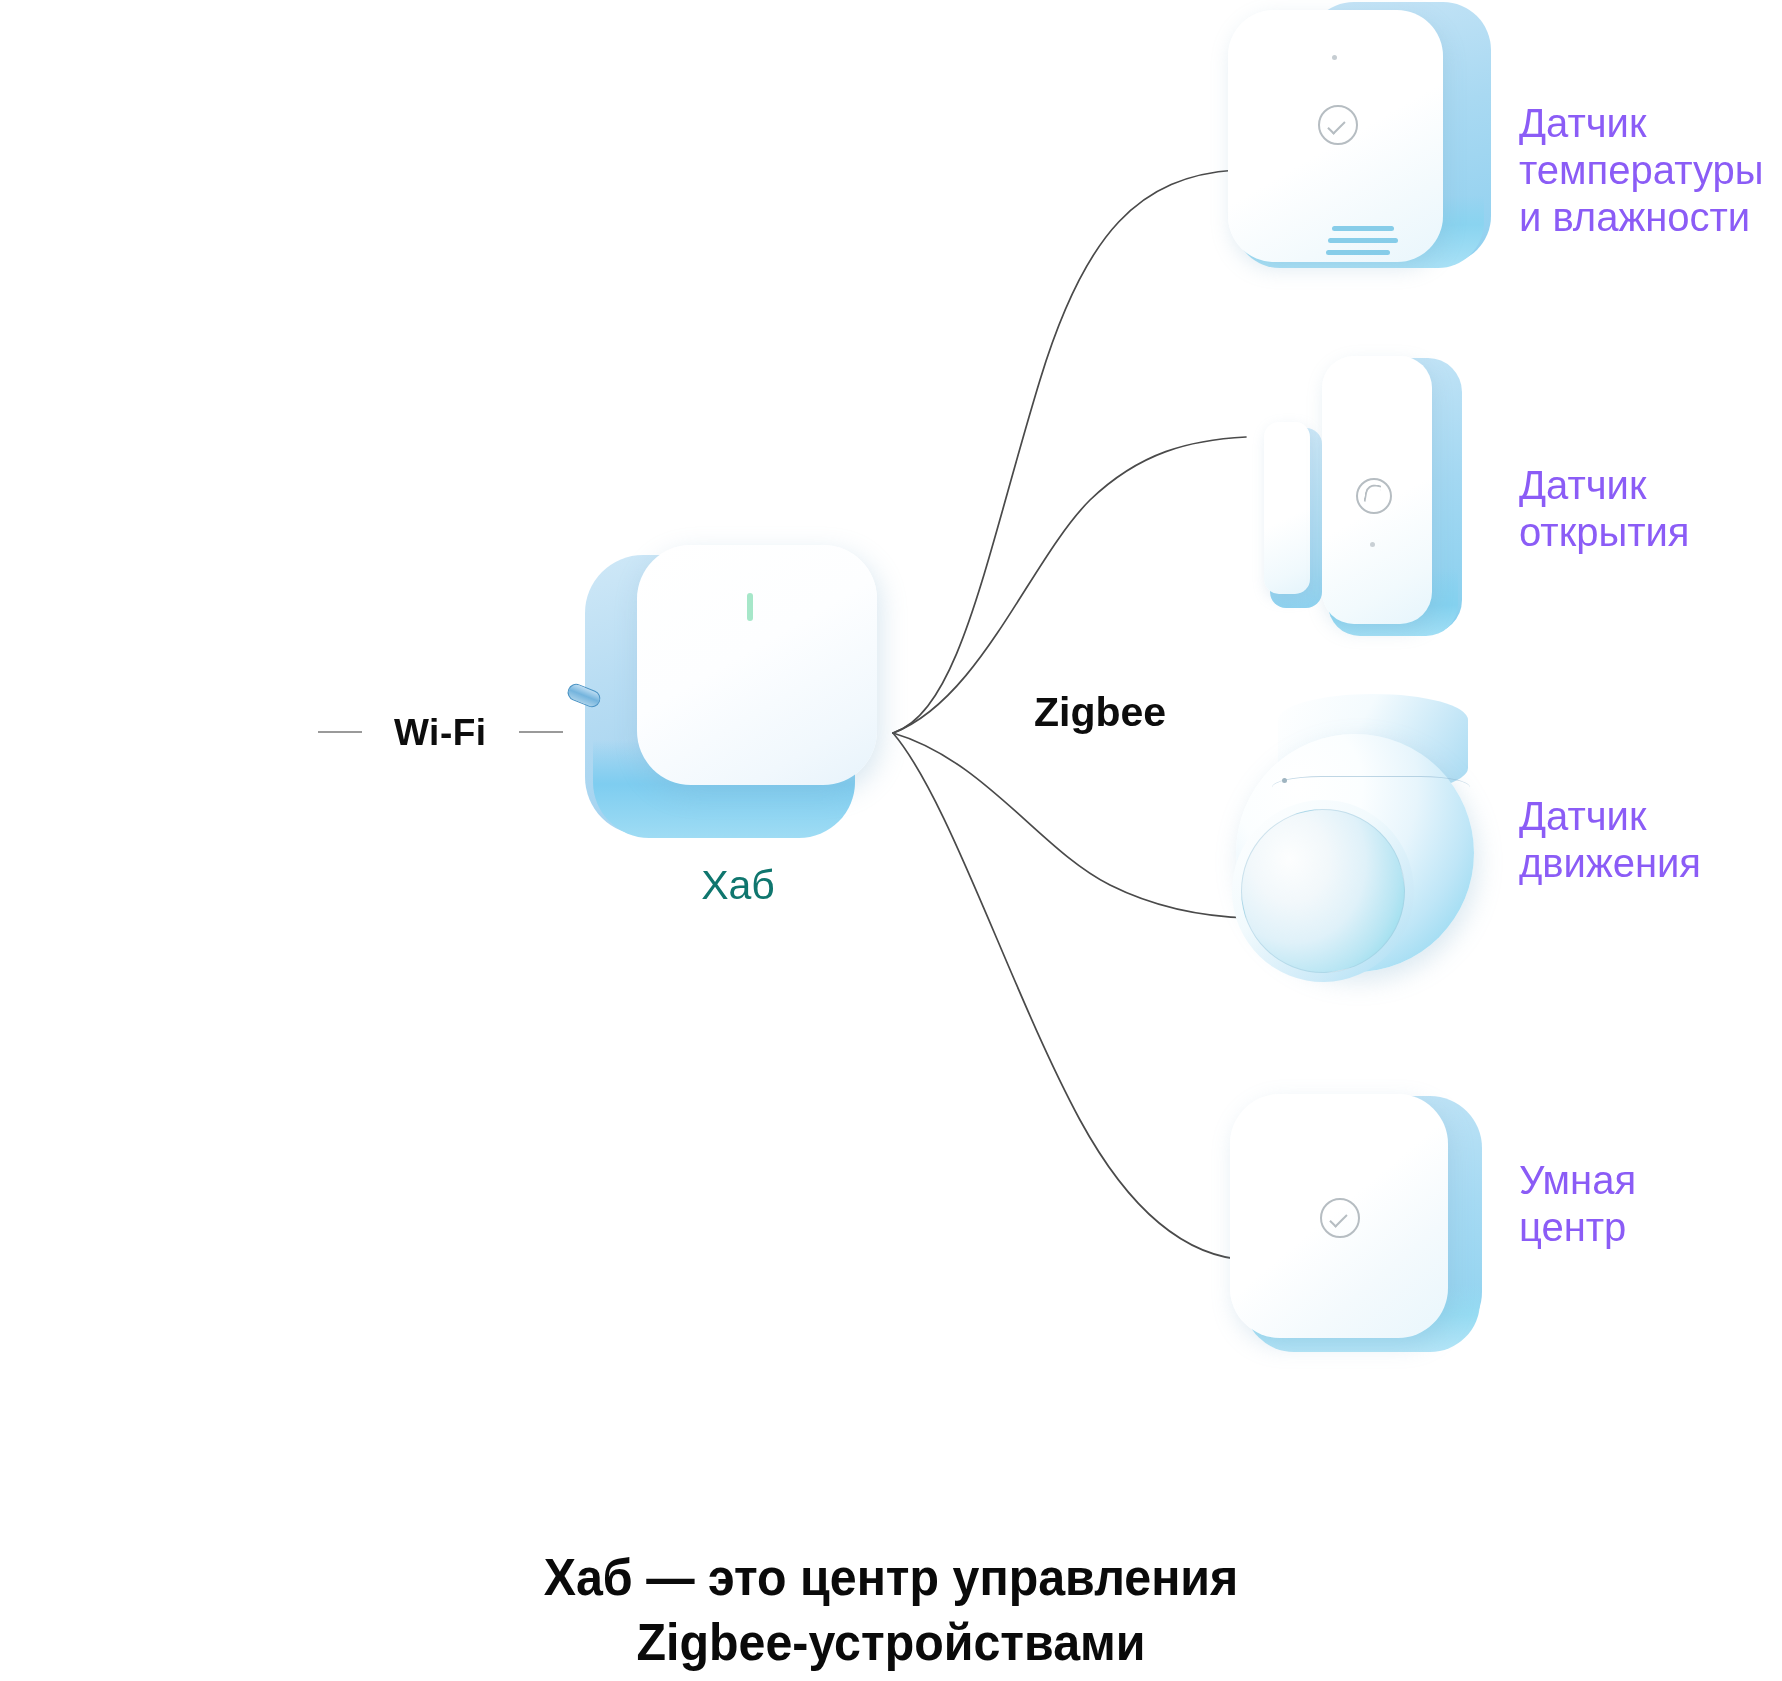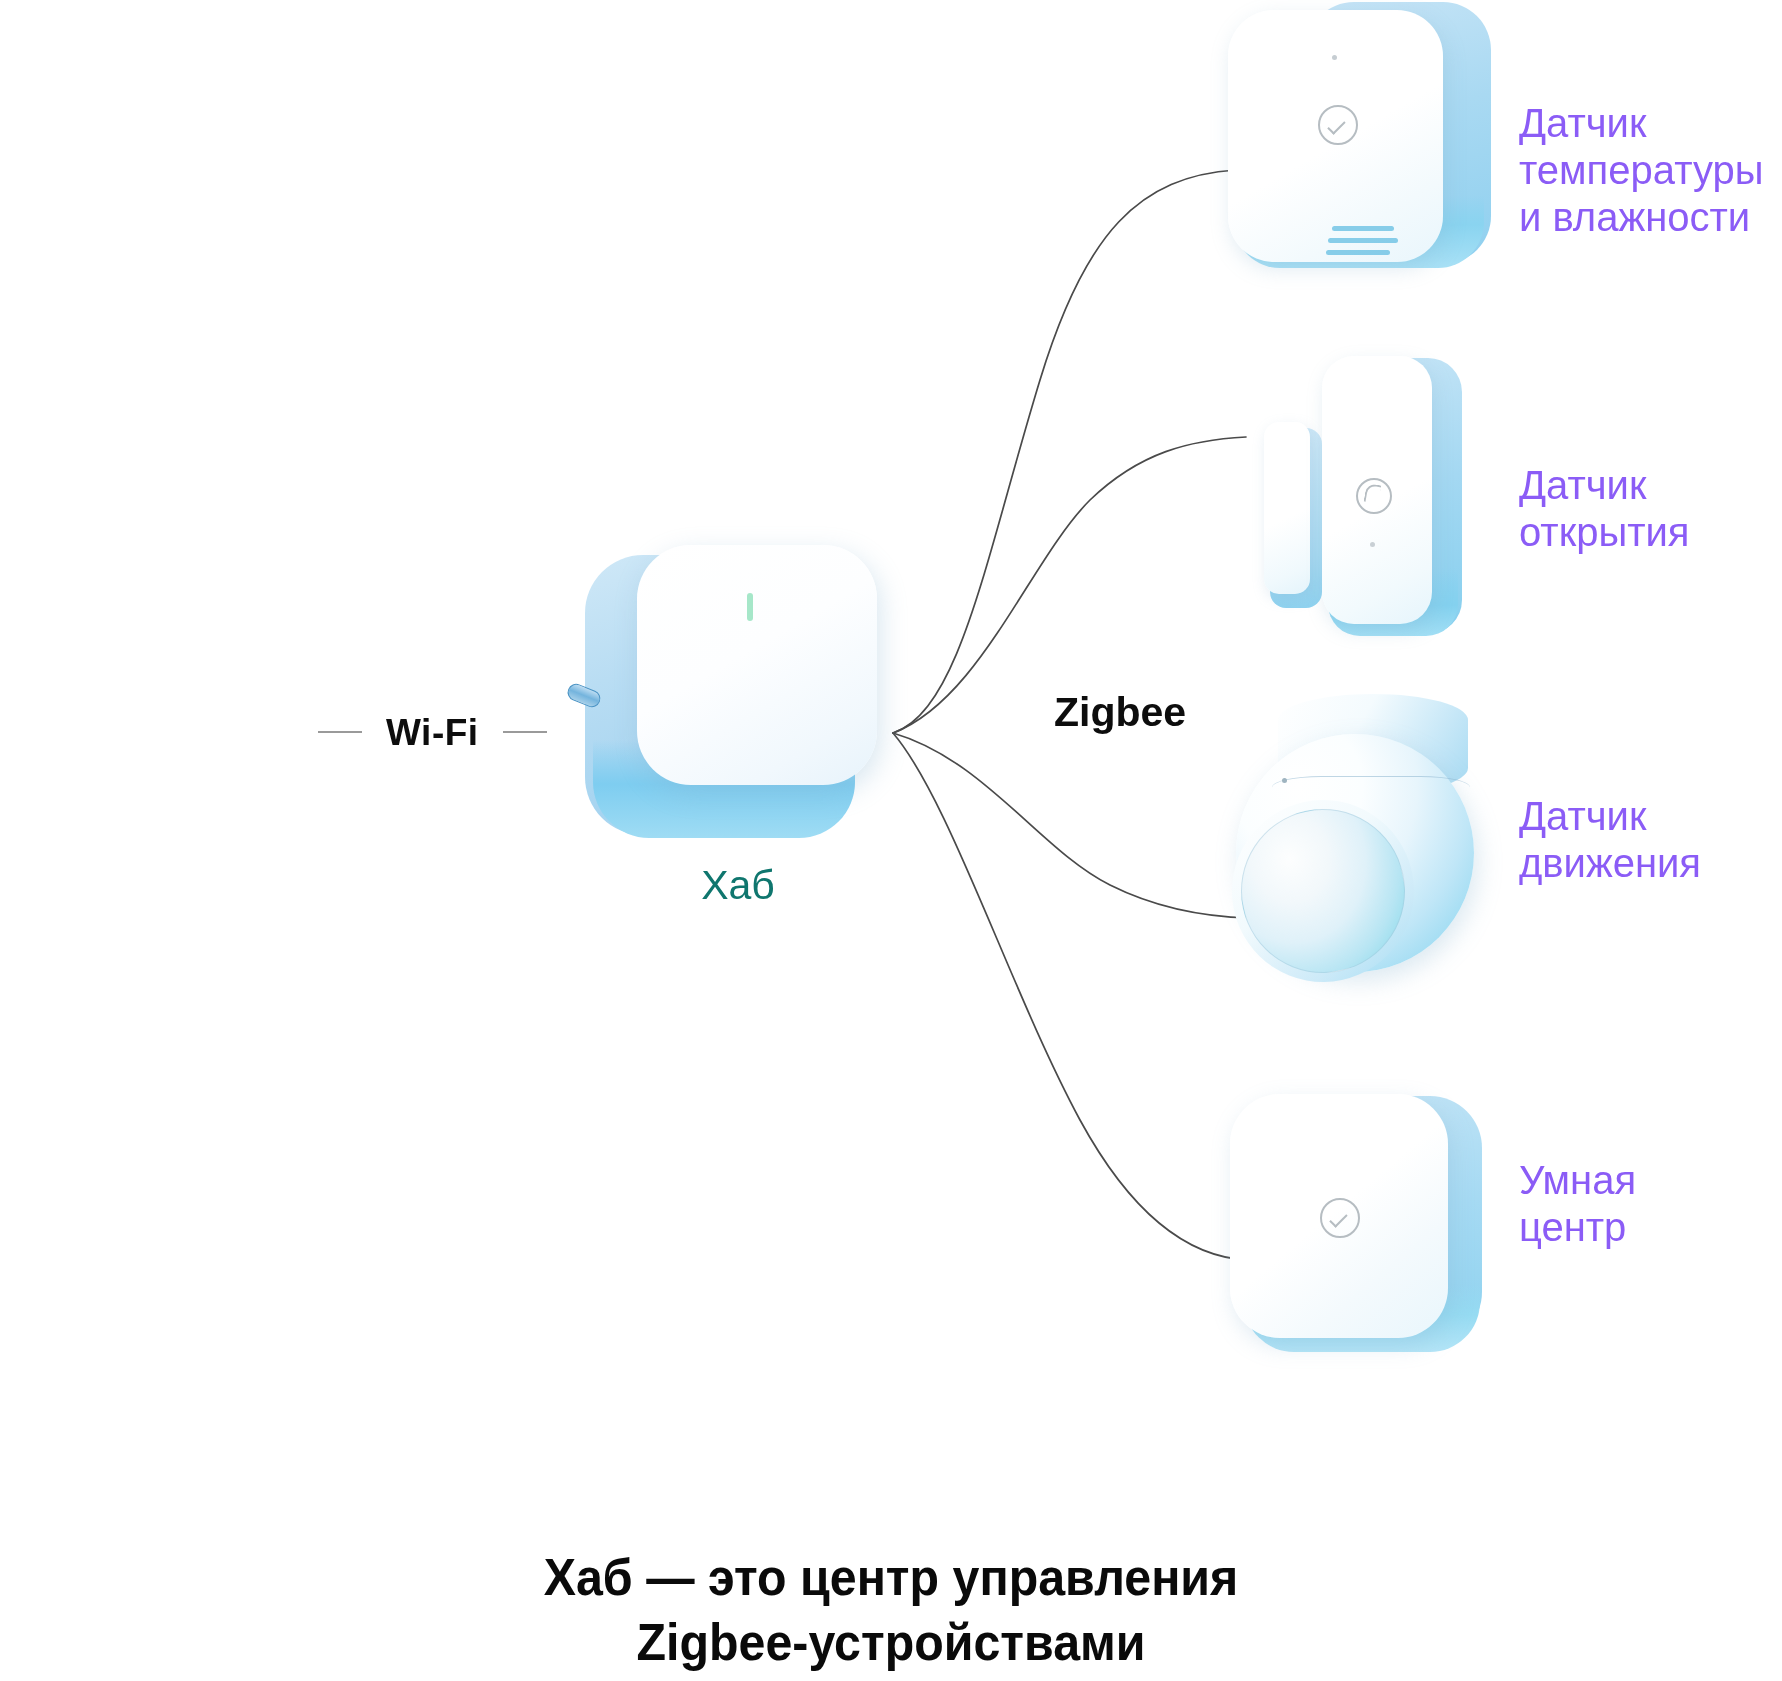--- a/index.html
+++ b/index.html
@@ -38,21 +38,21 @@
     white-space: nowrap;
     line-height: 1;
   }
 
   
   #wifi-group {
     left: 318px;
     top: 712px;
     display: flex;
     align-items: center;
-    gap: 24px;
+    gap: 32px;
     height: 40px;
   }
   .dash {
     width: 44px;
     height: 2px;
     background: #9a9a9a;
     display: block;
   }
   #wifi-label {
     font-size: 37px;
@@ -132,21 +132,20 @@
 
   
   #zigbee-label {
     left: 1034px;
     top: 692px;
     font-size: 41px;
     font-weight: 700;
     color: #0d0d0d;
     white-space: nowrap;
     line-height: 1;
-    margin-left: 20px;
   }
 
   
   #links {
     left: 0; top: 0;
     width: 1782px; height: 1681px;
     pointer-events: none;
   }
 
   

